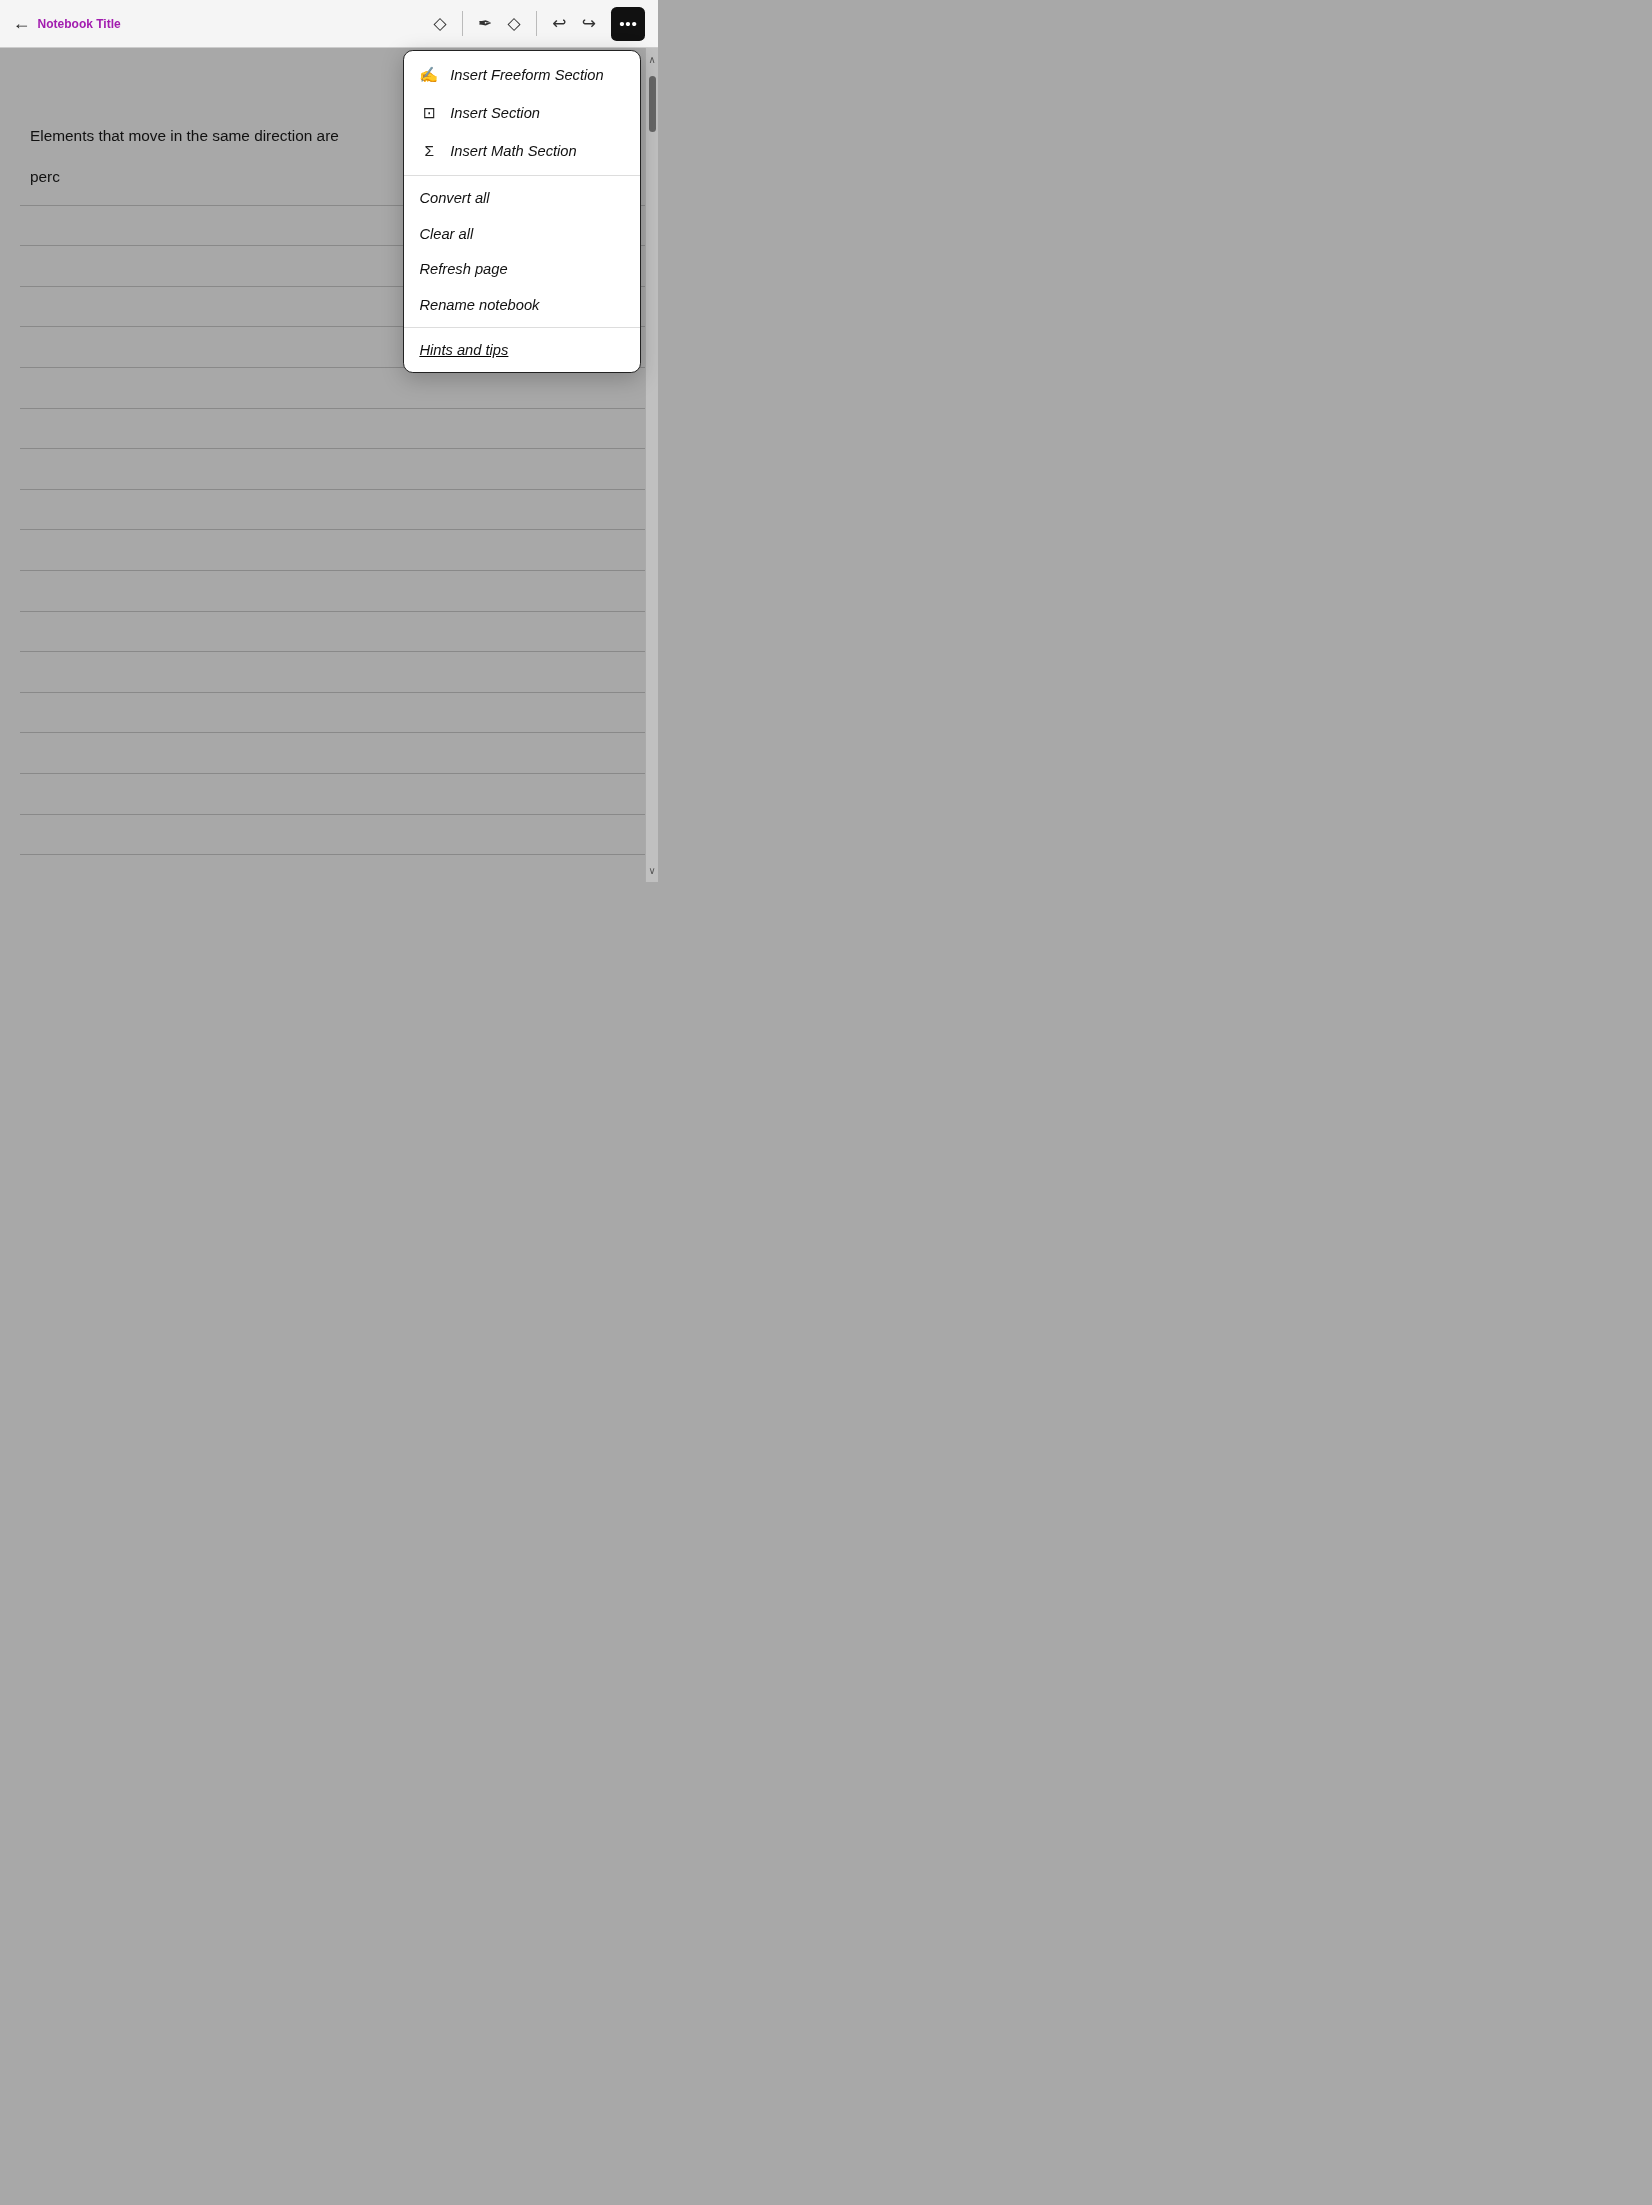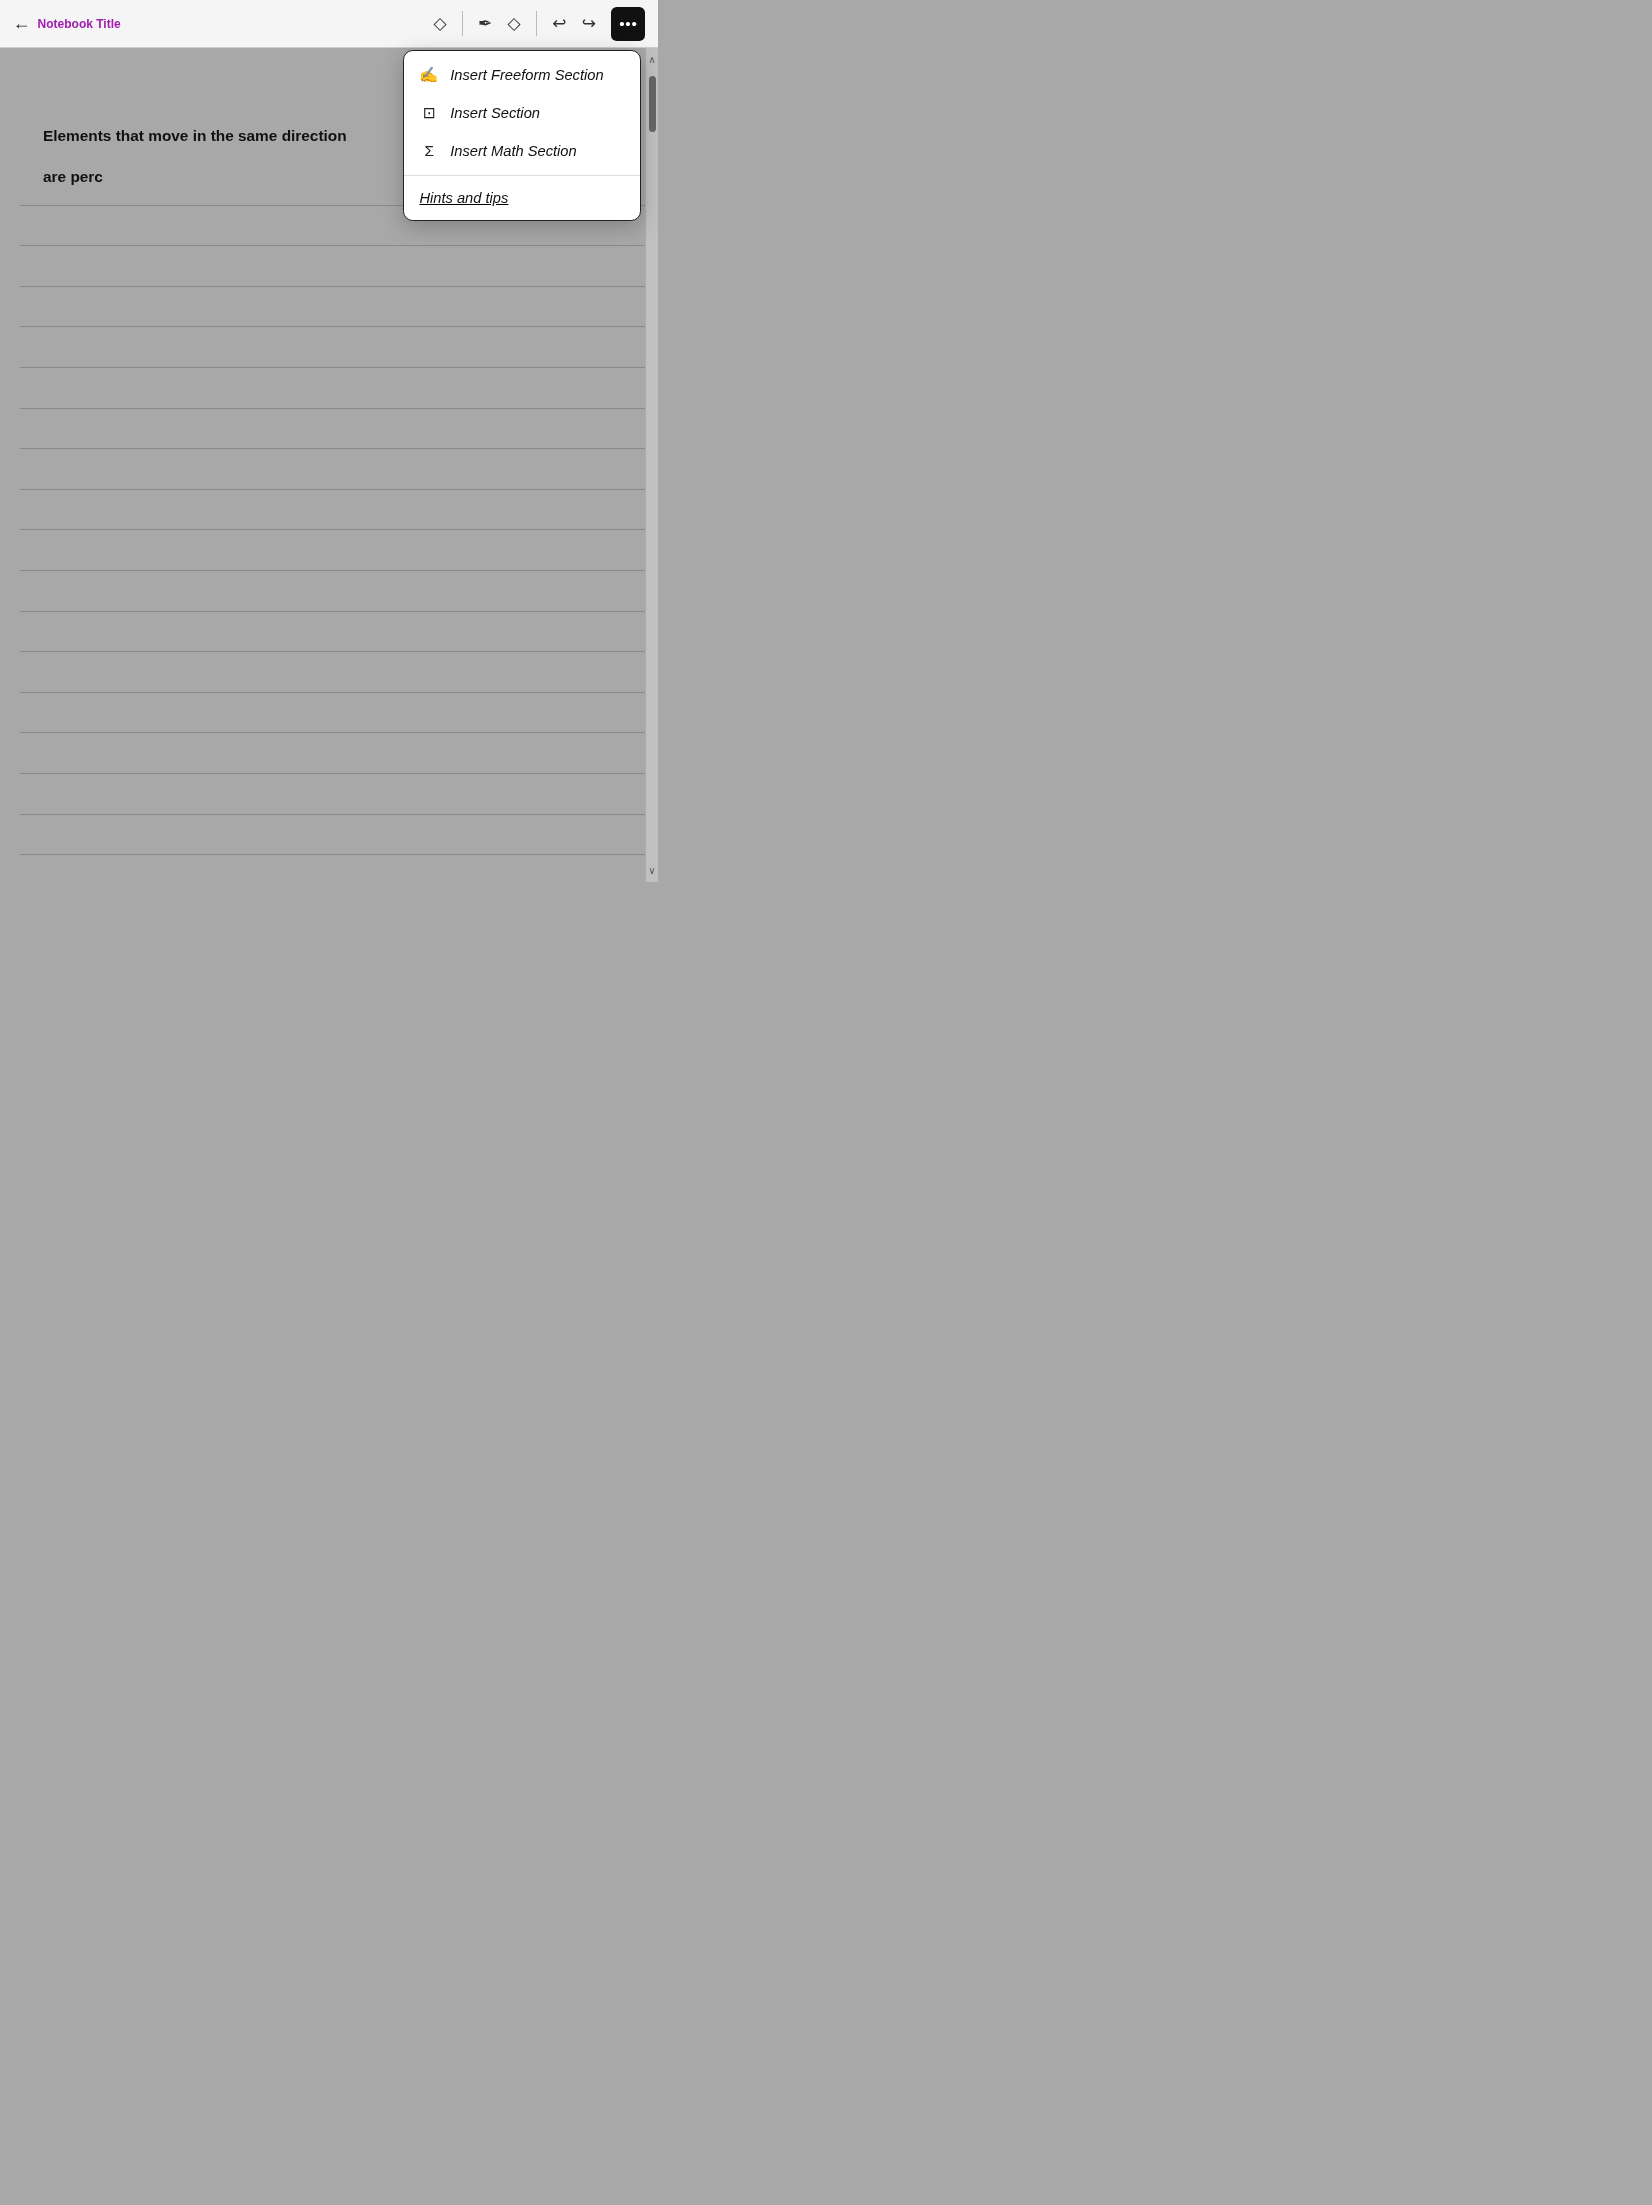--- a/index.html
+++ b/index.html
@@ -87,26 +87,25 @@
       left: 0;
       right: 12.6px;
       bottom: 0;
       background: #a8a8a8;
       overflow: hidden;
     }
 
     .text-content {
       position: absolute;
       top: 67px;
-      left: 43px;
+      left: 30px;
       right: 294px;
       font-size: 15.4px;
       color: #111;
       line-height: 41px;
-      font-weight: bold;
     }
 
     .ruled-lines {
       position: absolute;
       top: 48px;
       left: 0; right: 0; bottom: 0;
     }
 
     .ruled-line {
       position: absolute;
@@ -271,20 +270,34 @@
       <div class="menu-item">
       <span class="menu-item-icon">⊡</span>
       <span class="menu-item-label">Insert Section</span>
     </div>
       <div class="menu-item">
       <span class="menu-item-icon">Σ</span>
       <span class="menu-item-label">Insert Math Section</span>
     </div>
     </div>
 
+  <div class="menu-section-mid" id="menu-section2">
+      <div class="menu-item menu-item-plain">
+      <span class="menu-item-label">Convert all</span>
+    </div>
+      <div class="menu-item menu-item-plain">
+      <span class="menu-item-label">Clear all</span>
+    </div>
+      <div class="menu-item menu-item-plain">
+      <span class="menu-item-label">Refresh page</span>
+    </div>
+      <div class="menu-item menu-item-plain">
+      <span class="menu-item-label">Rename notebook</span>
+    </div>
+    </div>
 
   <div class="menu-section-bottom" id="menu-section3">
       <div class="menu-item menu-item-plain">
       <span class="menu-item-label">Hints and tips</span>
     </div>
     </div>
 </div>
 
 
 </body></html>

